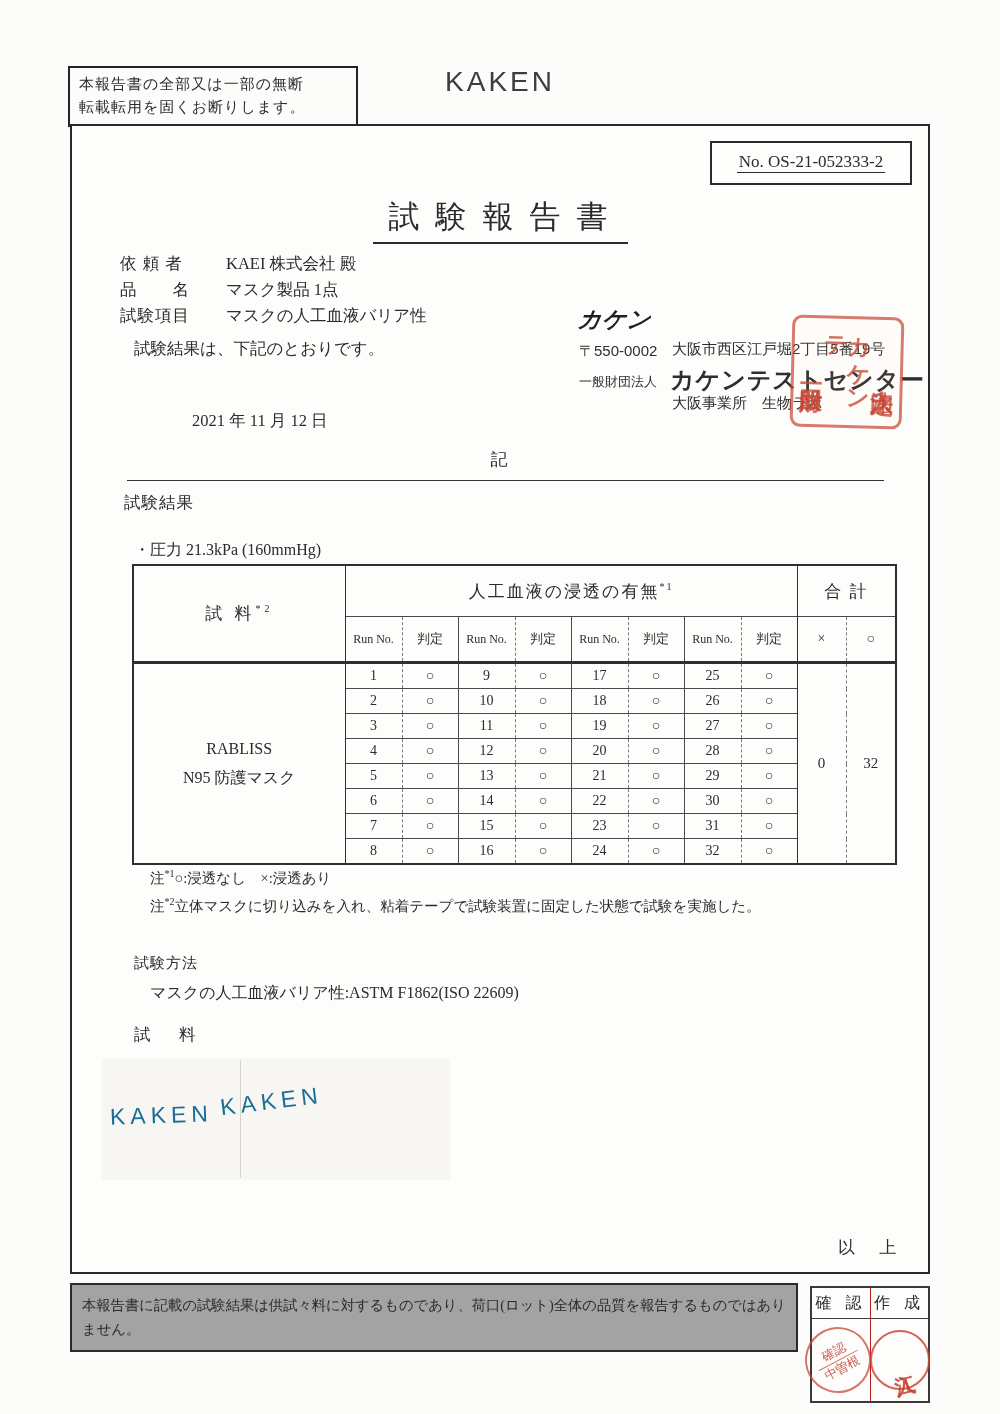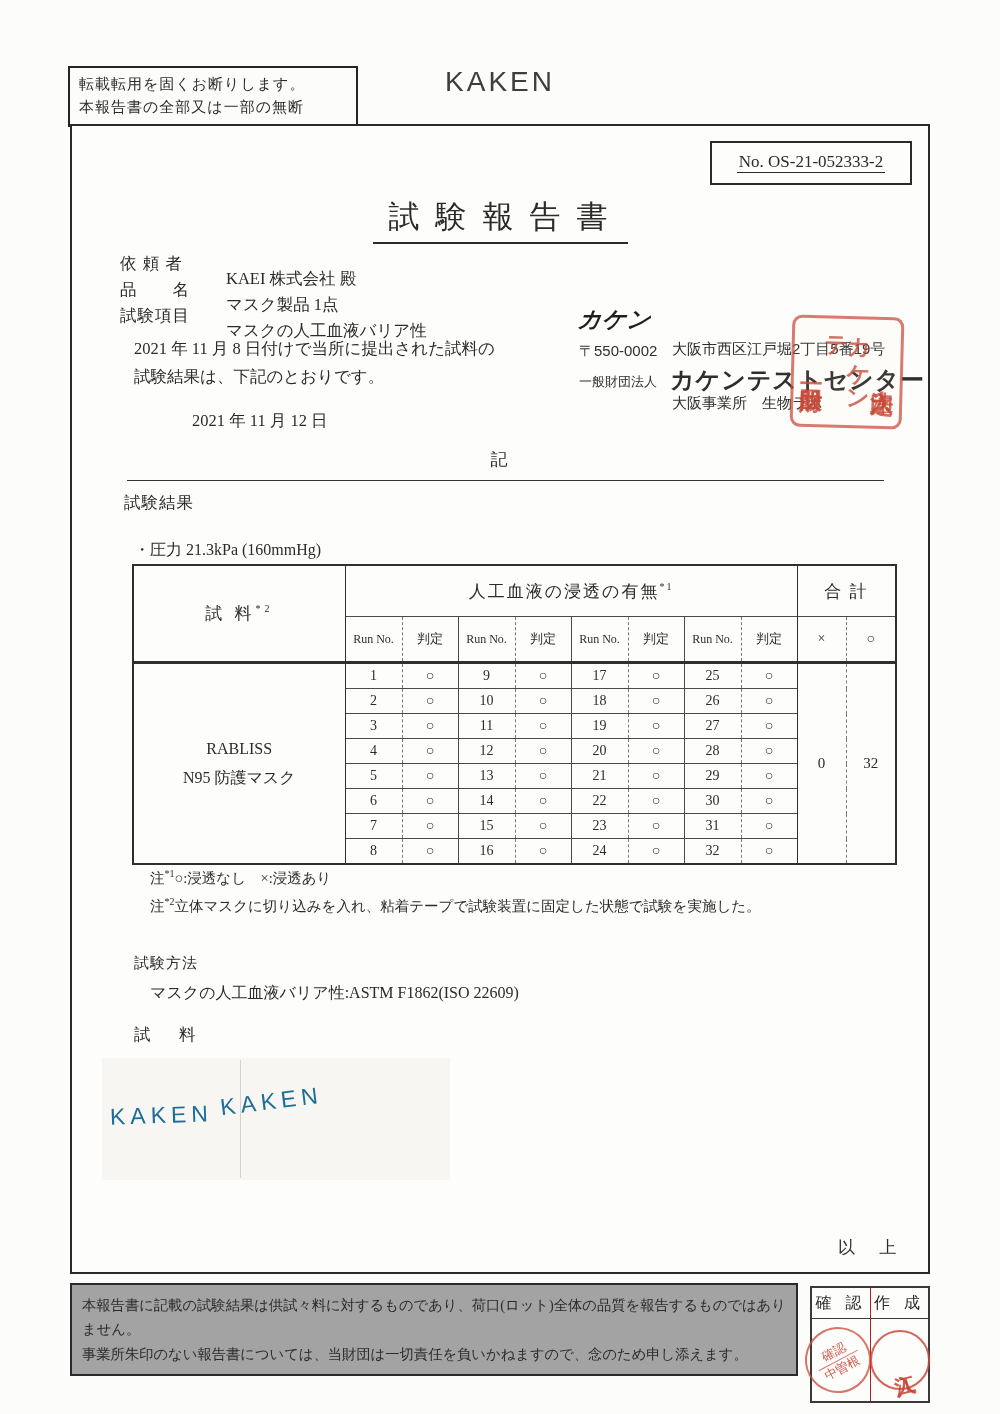--- a/index.html
+++ b/index.html
@@ -33,21 +33,21 @@
   .doc-title{
     left:0;right:0;top:70px;text-align:center;
   }
   .doc-title span{
     display:inline-block;font-size:31px;letter-spacing:16px;
     border-bottom:2px solid #2a2a2a;padding:0 4px 4px 16px;
   }
   .info-rows{left:48px;top:127px;font-size:16.5px;}
   .info-row{height:26px;display:flex;}
   .info-label{width:96px;letter-spacing:1px;}
-  .info-value{margin-left:10px;margin-top:15px;}
+  .info-value{margin-left:10px;}
   .intro{left:62px;top:209px;font-size:16.5px;line-height:28px;}
   .issue-date{left:120px;top:284px;font-size:16.5px;}
   .record-mark{left:0;right:0;top:322px;text-align:center;font-size:17px;letter-spacing:2px;}
   .rule{left:55px;top:354px;width:757px;border-top:1.5px solid #333;height:0;}
   
   .lab-logo{
     left:506px;top:178px;
     font-family:"Liberation Sans","DejaVu Sans",sans-serif;
     font-size:23px;font-weight:bold;font-style:italic;letter-spacing:1px;color:#1f1f1f;
     transform:skewX(-6deg);
@@ -135,22 +135,22 @@
   }
   .create-stamp span{
     writing-mode:vertical-rl;font-size:20px;font-weight:bold;letter-spacing:1px;
     transform:rotate(-14deg);
   }
 </style>
 </head>
 <body>
 
 <div class="abs notice-box">
+  <div>本報告書の全部又は一部の無断</div>
   <div>転載転用を固くお断りします。</div>
-  <div>本報告書の全部又は一部の無断</div>
 </div>
 
 <div class="abs top-logo">KAKEN</div>
 
 <div class="abs main-box">
 
   <div class="abs no-box">
     <span>No. OS-21-052333-2</span>
   </div>
 
@@ -167,21 +167,20 @@
       <span class="info-label">品　　名</span>
       <span class="info-value">マスク製品 1点</span>
     </div>
     <div class="info-row">
       <span class="info-label">試験項目</span>
       <span class="info-value">マスクの人工血液バリア性</span>
     </div>
   </div>
 
   <div class="abs intro">
-    <div>2021 年 11 月 8 日付けで当所に提出された試料の</div>
     <div>試験結果は、下記のとおりです。</div>
   </div>
 
   <div class="abs issue-date">2021 年 11 月 12 日</div>
 
   <div class="abs lab-logo">カケン</div>
   <div class="abs lab-line lab-postal">〒550-0002</div>
   <div class="abs lab-line lab-address">大阪市西区江戸堀2丁目5番19号</div>
   <div class="abs lab-line lab-orgtype">一般財団法人</div>
   <div class="abs lab-line lab-orgname">カケンテストセンター</div>
@@ -336,21 +335,20 @@
   <div class="abs tape-area"></div>
   <div class="abs tape-crease"></div>
   <div class="abs kaken-stamp stamp1">KAKEN</div>
   <div class="abs kaken-stamp stamp2">KAKEN</div>
 
   <div class="abs closing">以 上</div>
 </div>
 
 <div class="abs footer-box">
   <div>本報告書に記載の試験結果は供試々料に対するものであり、荷口(ロット)全体の品質を報告するものではありません。</div>
-  <div>事業所朱印のない報告書については、当財団は一切責任を負いかねますので、念のため申し添えます。</div>
 </div>
 
 <div class="abs stamp-table">
   <div class="stamp-th">確 認</div>
   <div class="stamp-th right">作 成</div>
   <div class="stamp-cell">
     <div class="round-stamp confirm-stamp">
       <span>確認</span>
       <span class="div-line"></span>
       <span>中曽根</span>

